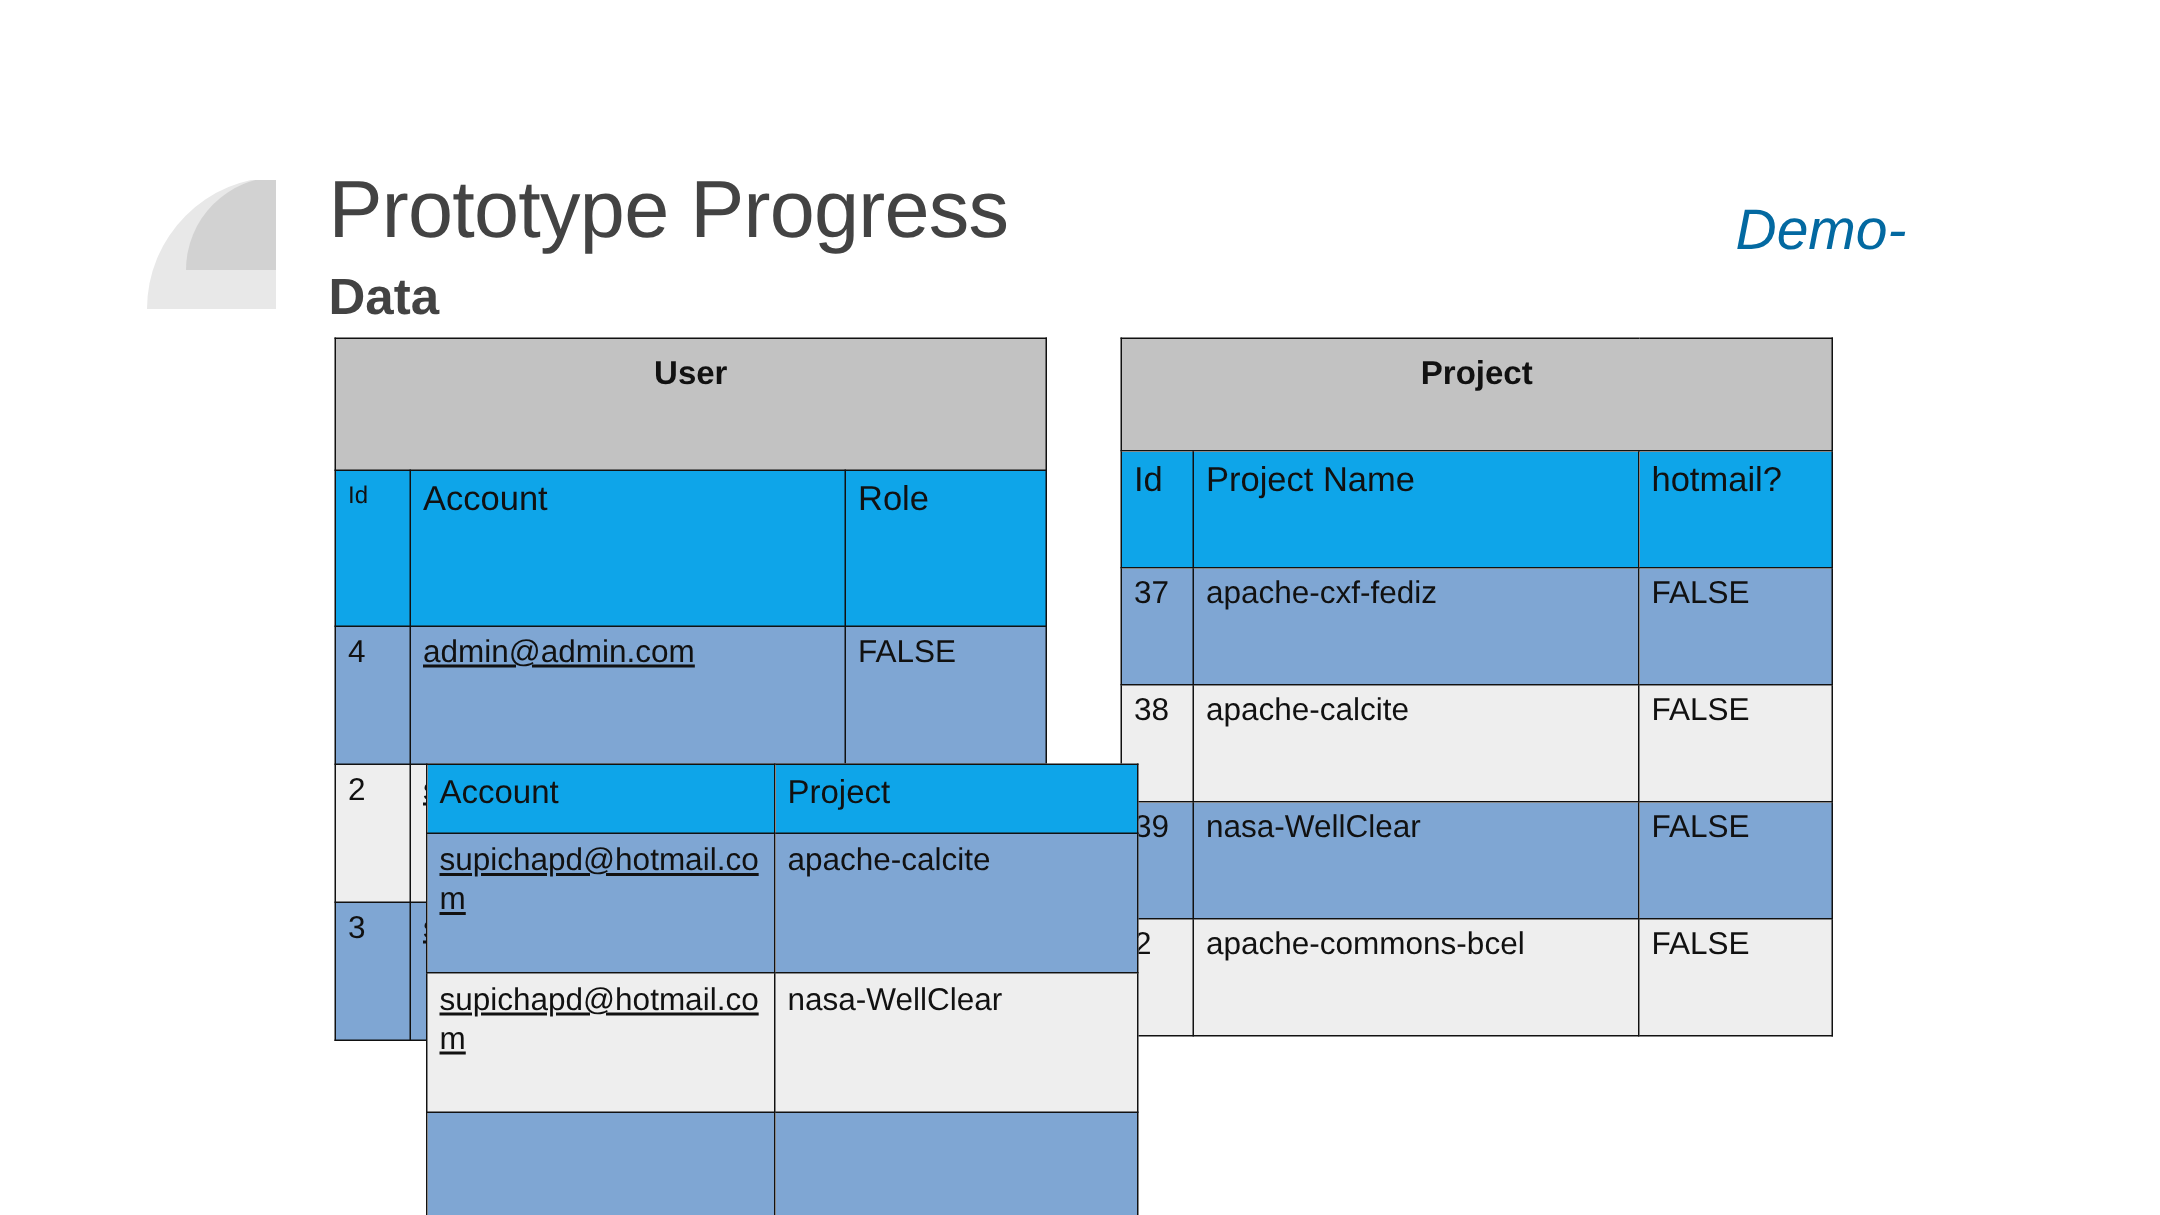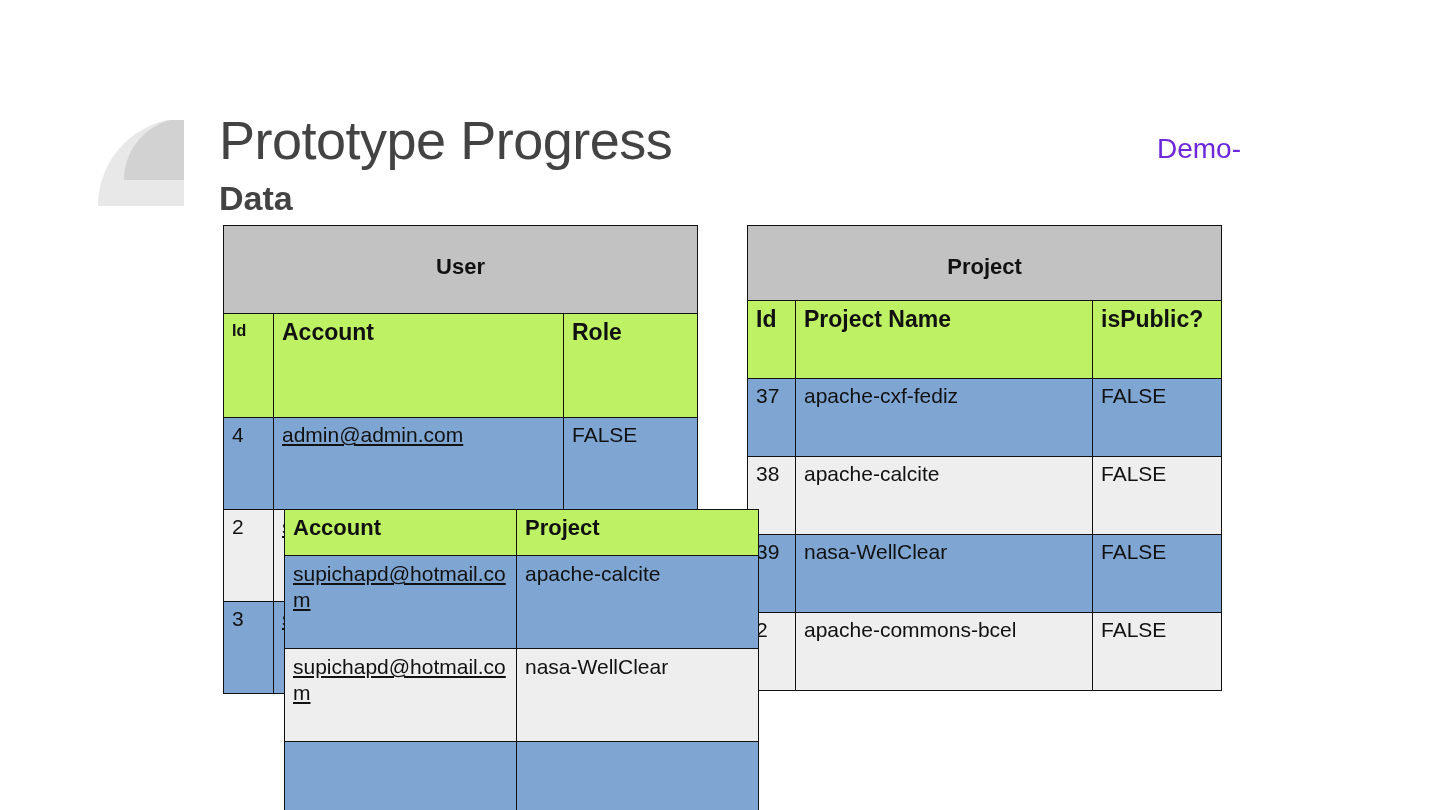--- a/index.html
+++ b/index.html
@@ -54,24 +54,25 @@
     left: 219px; top: 180px;
     font-size: 34px;
     font-weight: 700;
     color: #434343;
     line-height: 1.1;
     white-space: nowrap;
   }
   .corner-label {
     position: absolute;
     left: 1157px; top: 133px;
-    font-size: 28px;
+    font-size: 38px;
     font-weight: 400;
-    color: #6d28d9;
+    color: #0369a1;
     white-space: nowrap;
+    font-style: italic;
   }
 
   
   .tbl {
     position: absolute;
     border-collapse: collapse;
     table-layout: fixed;
     background: #ffffff;
     font-size: 21px;
     color: #111111;
@@ -83,25 +84,25 @@
     font-weight: 400;
     text-align: left;
     overflow: hidden;
   }
   .tbl .caption-cell {
     background: #c2c2c2;
     text-align: center;
     font-weight: bold;
     font-size: 22px;
     vertical-align: top;
-    padding-top: 28px;
+    padding-top: 10px;
   }
   .tbl .hdr {
-    background: #bef264;
-    font-weight: bold;
+    background: #0ea5e9;
+    font-weight: normal;
     font-size: 23px;
   }
   .tbl .hdr.small {
     font-size: 16px;
     padding-top: 8px;
   }
   .row-blue td { background: #7fa6d3; }
   .row-light td { background: #eeeeee; }
   .num { text-align: right; }
   .lnk { text-decoration: underline; word-break: break-all; }
@@ -188,21 +189,21 @@
         <col class="c-name">
         <col class="c-pub">
       </colgroup>
     <thead>
       <tr>
         <th class="caption-cell" colspan="3">Project</th>
       </tr>
       <tr class="hdr-row">
         <th class="hdr">Id</th>
         <th class="hdr">Project Name</th>
-        <th class="hdr">isPublic?</th>
+        <th class="hdr">hotmail?</th>
       </tr>
     </thead>
     <tbody>
       <tr class="row-blue">
         <td class="num">37</td>
         <td>apache-cxf-fediz</td>
         <td>FALSE</td>
       </tr>
       <tr class="row-light">
         <td class="num">38</td>

